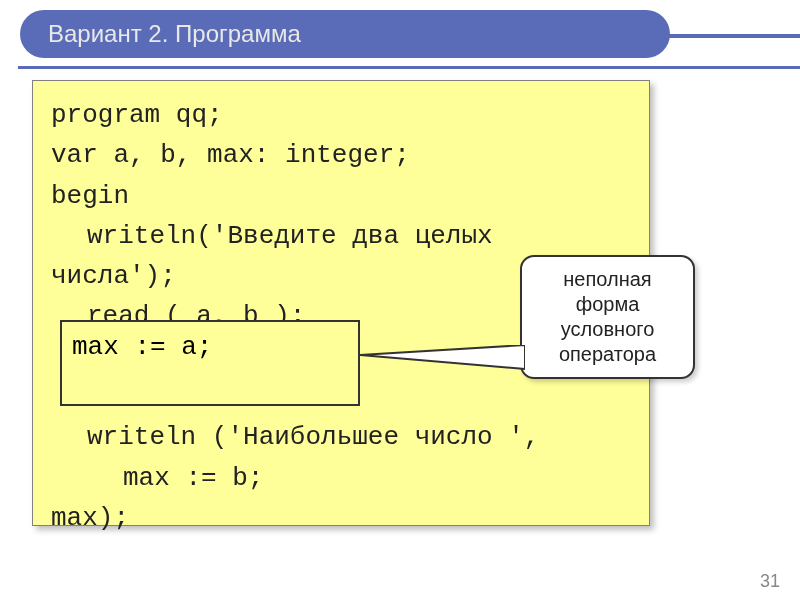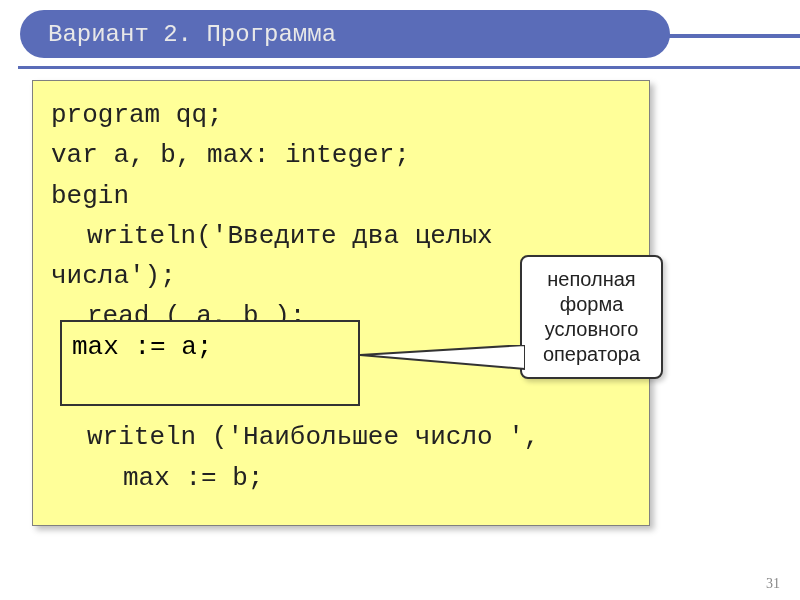--- a/index.html
+++ b/index.html
@@ -19,21 +19,21 @@
     height: 48px;
     background: #5a6cb8;
     border-radius: 24px;
     display: flex;
     align-items: center;
     padding-left: 28px;
   }
   .title-bar span {
     color: #e8e8e8;
     font-size: 24px;
-    font-family: Liberation Mono, monospace;
+    font-family: Liberation Sans, sans-serif;
   }
   .title-tail {
     position: absolute;
     top: 34px;
     right: 0;
     width: 145px;
     height: 4px;
     background: #5a6cb8;
   }
   .underline {
@@ -71,24 +71,24 @@
     background: #ffff99;
     padding: 6px 10px;
     font-family: "Courier New", monospace;
     font-size: 26px;
     line-height: 1.5;
   }
   .callout {
     position: absolute;
     top: 255px;
     left: 520px;
-    width: 143px;
+    width: 175px;
     background: #ffffff;
     border: 2px solid #333;
-    border-radius: 8px;
+    border-radius: 14px;
     padding: 10px 8px;
     text-align: center;
     font-family: Arial, sans-serif;
     font-size: 20px;
     color: #222;
     line-height: 1.25;
     box-shadow: 3px 3px 5px rgba(0,0,0,0.2);
   }
   .callout-connector {
     position: absolute;
@@ -96,22 +96,22 @@
     left: 360px;
     width: 165px;
     height: 26px;
     pointer-events: none;
   }
   .callout-connector svg { width: 100%; height: 100%; }
   .page-num {
     position: absolute;
     bottom: 8px;
     right: 20px;
-    font-family: Liberation Serif, serif;
-    font-size: 14px;
+    font-family: Liberation Sans, sans-serif;
+    font-size: 18px;
     color: #888;
   }
   .codeline { display: block; white-space: pre; }
 </style>
 </head>
 <body>
 
 <div class="title-bar">
   <span>Вариант 2. Программа</span>
 </div>
@@ -122,20 +122,21 @@
   <span class="codeline">program qq;</span>
   <span class="codeline">var a, b, max: integer;</span>
   <span class="codeline">begin</span>
   <span class="codeline indent1">writeln('Введите два целых</span>
   <span class="codeline">числа');</span>
   <span class="codeline indent1">read ( a, b );</span>
   <span class="codeline">&nbsp;</span>
   <span class="codeline">&nbsp;</span>
   <span class="codeline indent1">writeln ('Наибольшее число ',</span>
   <span class="codeline indent2">max := b;</span>
+  <span class="codeline">max);</span>
 </div>
 
 <div class="inner-box">
   <span class="codeline">max := a;</span>
 </div>
 
 <div class="callout">
   <span>неполная форма условного оператора</span>
 </div>
 

